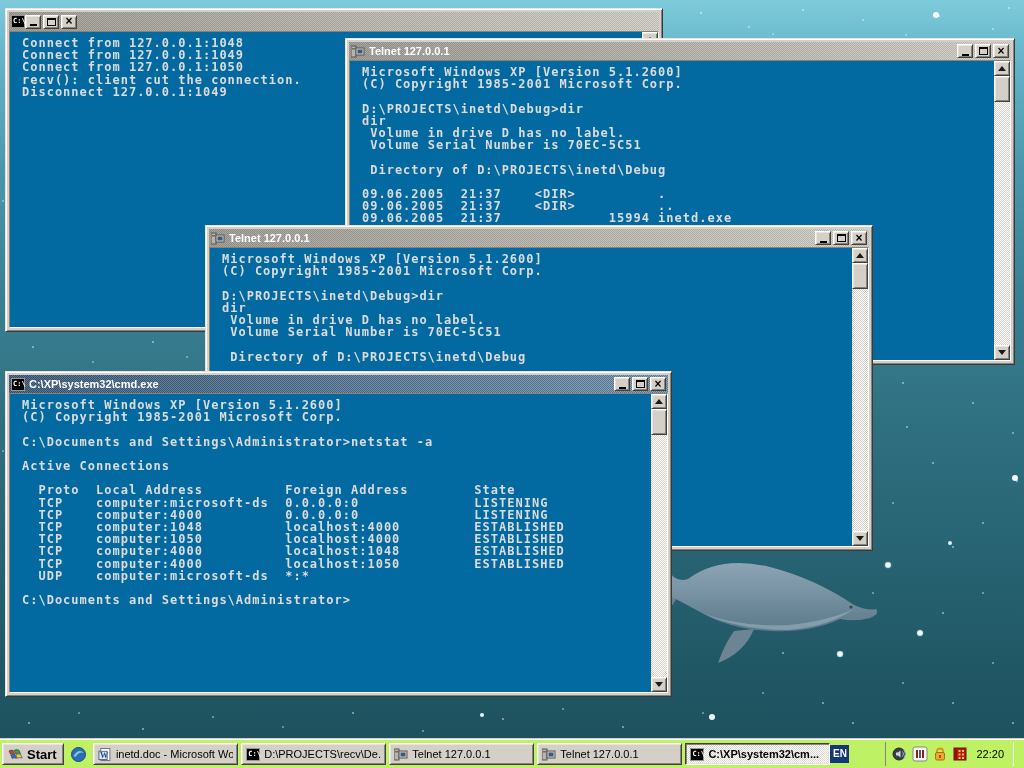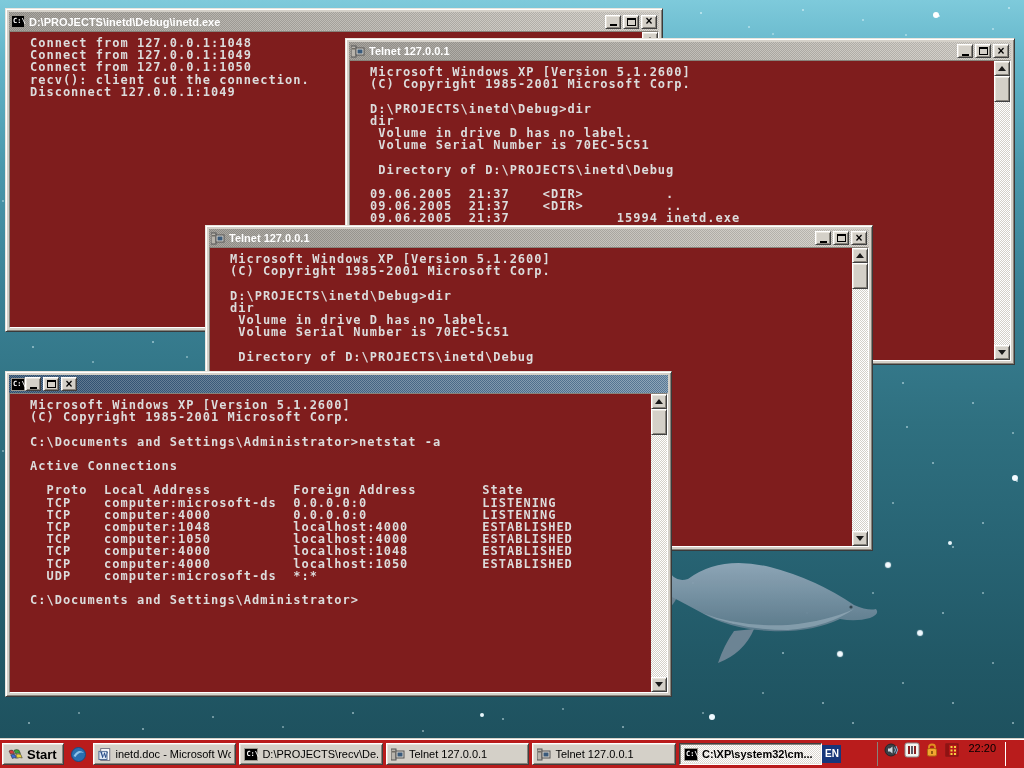--- a/index.html
+++ b/index.html
@@ -65,23 +65,23 @@
   .wbtn { width:16px; height:14px; background:#d4d0c8; position:relative;
     border:1px solid; border-color:#fff #404040 #404040 #fff;
     box-shadow: inset 1px 1px 0 #e8e4dc, inset -1px -1px 0 #87837b;
     display:flex; align-items:center; justify-content:center; }
   .g-min { width:7px; height:2px; background:#000; margin-top:7px; }
   .g-max { width:9px; height:8px; border:1px solid #000; border-top-width:2px; }
   .g-close { font:bold 12px/10px "Liberation Sans",sans-serif; color:#000; margin-top:-1px; }
 
   .win-body { display:flex; background:#000; border:1px solid; border-color:#87837b #fff #fff #87837b; }
   .console {
-    flex:1; overflow:hidden; color:#dcdcdc; background:#7f1d1d;
+    flex:1; overflow:hidden; color:#dcdcdc; background:#0369a1;
     font:bold 12px/12.2px "DejaVu Sans Mono","Liberation Mono",monospace;
-    letter-spacing:1px; white-space:pre; padding:5px 0 0 20px;
+    letter-spacing:1px; white-space:pre; padding:5px 0 0 12px;
   }
   
   .sbar { width:16px; display:flex; flex-direction:column;
     background-color:#e8e6e0;
     background-image:repeating-conic-gradient(#ffffff 0% 25%, #d4d0c8 0% 50%);
     background-size:2px 2px; }
   .sbtn { width:16px; height:15px; background:#d4d0c8; flex:none;
     border:1px solid; border-color:#fff #404040 #404040 #fff;
     box-shadow: inset 1px 1px 0 #e8e4dc, inset -1px -1px 0 #87837b;
     display:flex; align-items:center; justify-content:center; }
@@ -99,40 +99,40 @@
   #win-cmd    { left:5px;   top:371px; width:667px; height:326px; z-index:4; }
   #win-inetd .win-body, #win-telnet1 .win-body, #win-telnet2 .win-body, #win-cmd .win-body { height:calc(100% - 18px); }
   #win-inetd .titlebar { height:19px; }
   #win-inetd .win-body { height:calc(100% - 19px); }
 
   
   .app-ico { width:14px; height:13px; flex:none; }
   .cmd-ico { background:#000; border:1px solid #9a968e; color:#fff;
     font:bold 7px/11px "DejaVu Sans Mono",monospace; text-align:left; padding-left:1px; }
   
-  .taskbar { position:absolute; left:0; bottom:0; width:1024px; height:29px; background:#b91c1c;
+  .taskbar { position:absolute; left:0; bottom:0; width:1024px; height:29px; background:#bef264;
     border-top:1px solid #fff; box-shadow:0 -1px 0 #d4d0c8; z-index:10; display:flex; align-items:center; }
   .startbtn { margin-left:2px; height:22px; padding:0 6px 0 4px; display:flex; align-items:center; gap:3px;
     background:#d4d0c8; border:1px solid; border-color:#fff #404040 #404040 #fff;
     box-shadow: inset 1px 1px 0 #e8e4dc, inset -1px -1px 0 #87837b;
     font:bold 13px "Liberation Sans",sans-serif; color:#000; }
   .ql { width:24px; height:22px; margin-left:4px; display:flex; align-items:center; justify-content:center; }
   .taskbtn { width:154px; height:22px; margin-left:3px; display:flex; align-items:center; gap:4px; padding:0 4px;
     background:#d4d0c8; border:1px solid; border-color:#fff #404040 #404040 #fff;
     box-shadow: inset 1px 1px 0 #e8e4dc, inset -1px -1px 0 #87837b;
     font:11px "Liberation Sans",sans-serif; color:#000; overflow:hidden; white-space:nowrap; }
   .taskbtn.active { border-color:#404040 #fff #fff #404040;
     box-shadow: inset 1px 1px 0 #87837b, inset -1px -1px 0 #e8e4dc;
     background-image:repeating-conic-gradient(#ffffff 0% 25%, #dcd8d0 0% 50%); background-size:2px 2px;
     font-weight:bold; }
   .taskbtn span.lbl { overflow:hidden; text-overflow:clip; white-space:nowrap; }
   .tray { margin-left:auto; display:flex; align-items:center; height:24px;gap:32px; }
   .lang { width:19px; height:18px; background:#16367a; color:#fff; font:bold 10px/18px "Liberation Sans",sans-serif;
     text-align:center; margin-right:4px; }
-  .traywell { display:flex; gap:4px; height:24px; padding:0 6px 0 6px; margin-right:18px;
+  .traywell { display:flex; align-items:center; gap:4px; height:24px; padding:0 6px 0 6px; margin-right:10px;
     border-left:1px solid #87837b; box-shadow:-1px 0 0 #fff inset; }
   .clock { font:11px "Liberation Sans",sans-serif; color:#000; margin-left:4px; margin-right:4px; }
 </style>
 </head>
 <body>
 
 <div class="desktop">
   <div class="stars-small"></div>
   <div class="stars-big"></div>
   <svg class="dolphin" width="225" height="140" viewBox="0 0 225 140">
@@ -146,21 +146,20 @@
     <path d="M6,44 Q0,28 10,20 Q16,34 30,30 Q62,6 112,18 Q158,30 196,56 Q210,62 218,60 Q222,65 212,69 Q198,73 182,70 Q152,84 112,82 Q72,80 44,64 Q22,52 6,44 Z" fill="url(#dg)"></path>
     <path d="M96,80 Q86,104 60,114 Q66,96 76,82 Z" fill="#718797"></path>
     <path d="M44,64 Q80,78 130,76 Q170,72 196,60 Q170,78 130,81 Q80,81 44,64 Z" fill="#a9bcc8" opacity=".55"></path>
     <circle cx="193" cy="58" r="1.6" fill="#35454f"></circle>
   </svg>
 </div>
 
 <div class="win" id="win-inetd">
   <div class="titlebar">
     <div class="app-ico cmd-ico">C:\</div>
-    <span class="title-text">D:\PROJECTS\inetd\Debug\inetd.exe</span>
     <div class="winbtns">
       <div class="wbtn">
           <div class="g-min"></div>
         </div>
       <div class="wbtn">
           <div class="g-max"></div>
         </div>
       <div class="wbtn">
           <span class="g-close">×</span>
         </div>
@@ -274,20 +273,21 @@
       <div class="sbtn">
           <div class="tri-down"></div>
         </div>
     </div>
   </div>
 </div>
 
 <div class="win" id="win-cmd">
   <div class="titlebar active">
     <div class="app-ico cmd-ico">C:\</div>
+    <span class="title-text">C:\XP\system32\cmd.exe</span>
     <div class="winbtns">
       <div class="wbtn">
           <div class="g-min"></div>
         </div>
       <div class="wbtn">
           <div class="g-max"></div>
         </div>
       <div class="wbtn">
           <span class="g-close">×</span>
         </div>

